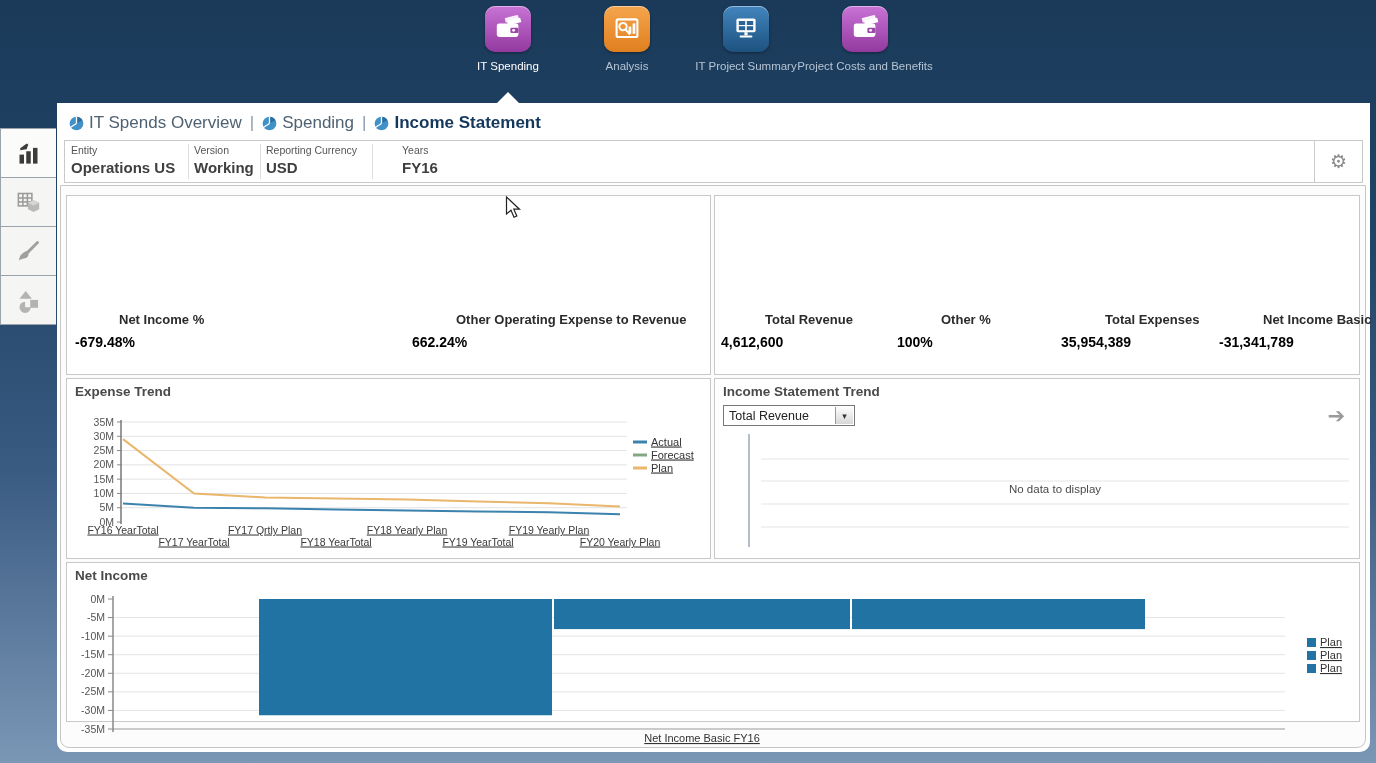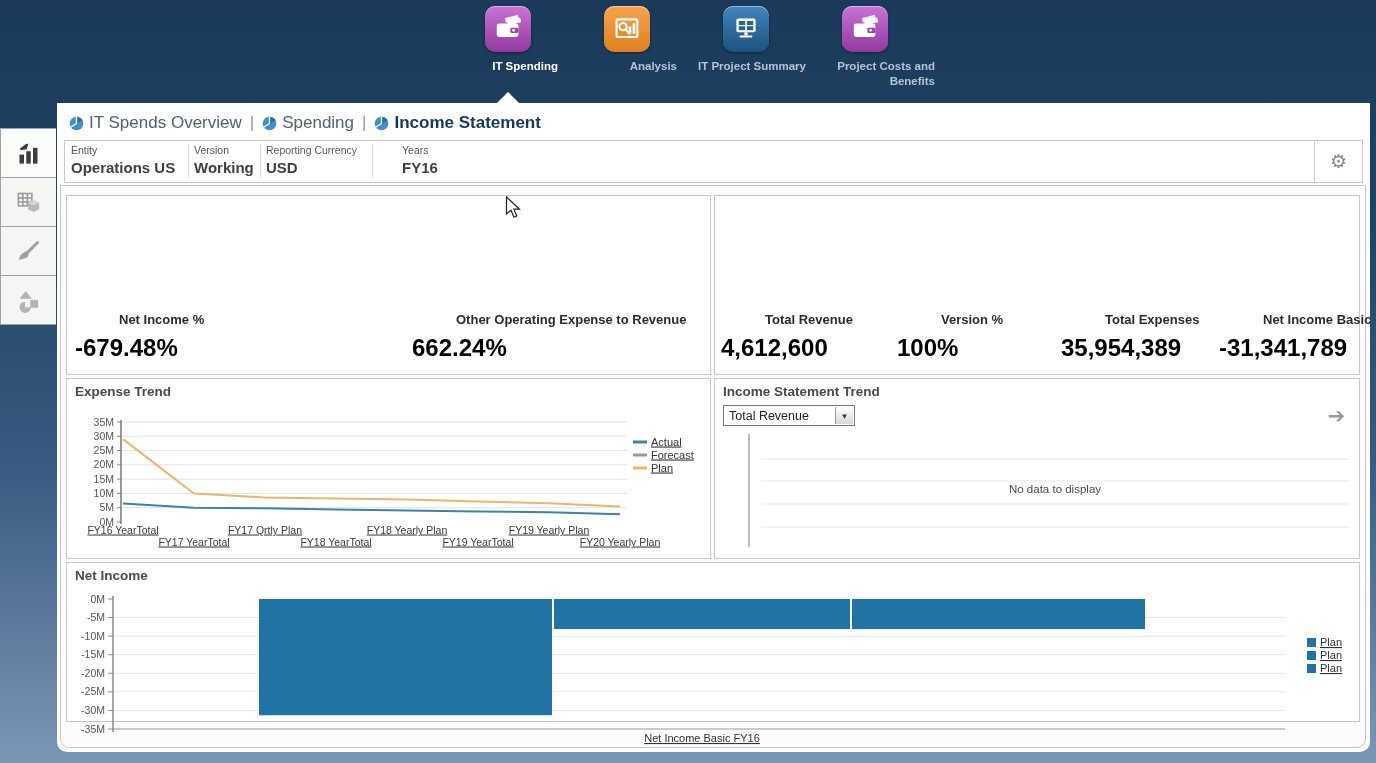--- a/index.html
+++ b/index.html
@@ -10,21 +10,21 @@
   }
   
   .topnav{position:absolute;left:0;top:0;width:100%;height:103px;}
   .nav-item{position:absolute;top:6px;text-align:center;cursor:pointer;}
   .nav-tile{width:46px;height:46px;border-radius:10px;margin:0 auto;
     box-shadow:inset 0 1px 0 rgba(255,255,255,.45), 0 1px 3px rgba(0,0,0,.4);
     display:flex;align-items:center;justify-content:center;}
   .tile-purple{background:linear-gradient(180deg,#c873d6,#93399f);}
   .tile-orange{background:linear-gradient(180deg,#f5a54d,#e07f1f);}
   .tile-blue{background:linear-gradient(180deg,#4285bd,#1c527f);}
-  .nav-label{margin-top:7px;font-size:11.5px;line-height:1.3;color:#b5c4d4;font-weight:bold;text-align:right;}
+  .nav-label{margin-top:7px;font-size:11.5px;line-height:1.3;color:#b5c4d4;font-weight:normal;}
   .nav-item.active .nav-label{color:#ffffff;}
   .notch{position:absolute;left:497px;top:92px;width:0;height:0;
     border-left:11px solid transparent;border-right:11px solid transparent;border-bottom:11px solid #fff;}
   
   .side-tabs{position:absolute;left:0;top:128px;width:57px;}
   .side-tab{width:56px;height:50px;background:#f5f5f3;border:1px solid #9aa3ab;border-right:none;
     box-sizing:border-box;display:flex;align-items:center;justify-content:center;margin-top:-1px;cursor:pointer;}
   .side-tab:first-child{margin-top:0;background:#fbfbfa;}
   
   .main-panel{position:absolute;left:57px;top:103px;width:1313px;height:649px;background:#ffffff;
@@ -44,21 +44,21 @@
   .canvas-border{position:absolute;left:3px;top:82px;width:1306px;height:563px;border:1px solid #c6c6c6;
     border-radius:0 0 9px 9px;box-sizing:border-box;background:#fcfcfc;}
   .panel{position:absolute;background:#fff;border:1px solid #c8c8c8;box-sizing:border-box;}
   .tile-left{left:9px;top:92px;width:645px;height:180px;}
   .tile-right{left:657px;top:92px;width:646px;height:180px;}
   .trend-left{left:9px;top:275px;width:645px;height:181px;}
   .trend-right{left:657px;top:275px;width:646px;height:181px;}
   .net-income{left:9px;top:459px;width:1294px;height:160px;text-decoration:underline;}
   .kpi{position:absolute;top:0;}
   .kpi-label{position:absolute;top:116px;white-space:nowrap;font-size:13px;font-weight:bold;color:#2b2b2b;padding-left:44px;}
-  .kpi-value{position:absolute;top:138px;white-space:nowrap;font-size:24px;font-weight:bold;color:#000;}
+  .kpi-value{position:absolute;top:138px;white-space:nowrap;font-size:14px;font-weight:bold;color:#000;}
   .panel-title{position:absolute;left:8px;top:5px;font-size:13.5px;font-weight:bold;color:#4a4a4a;}
   .chart-svg{position:absolute;left:0;top:0;}
   .dropdown{position:absolute;left:8px;top:26px;width:132px;height:21px;border:1px solid #777;
     background:#fff;box-sizing:border-box;font-size:12.5px;color:#222;cursor:pointer;}
   .dropdown>span.dd-text{position:absolute;left:5px;top:3px;}
   .dd-btn{position:absolute;right:1px;top:1px;bottom:1px;width:17px;border-left:1px solid #999;
     background:linear-gradient(180deg,#fdfdfd,#d7d7d7);text-align:center;font-size:9px;line-height:18px;color:#333;}
   .fwd-arrow{position:absolute;right:14px;top:26px;font-size:21px;font-weight:bold;color:#9a9a9a;cursor:pointer;line-height:21px;}
   .no-data{position:absolute;left:46px;top:104px;width:588px;text-align:center;font-size:11.5px;color:#4a4a4a;}
   .cursor{position:absolute;left:505px;top:196px;pointer-events:none;}
@@ -230,21 +230,21 @@
       <div class="kpi-label">Other Operating Expense to Revenue</div>
       <div class="kpi-value">662.24%</div>
     </div>
   </div>
   <div class="panel tile-right">
     <div class="kpi" style="left:6px;">
       <div class="kpi-label">Total Revenue</div>
       <div class="kpi-value">4,612,600</div>
     </div>
     <div class="kpi" style="left:182px;">
-      <div class="kpi-label">Version %</div>
+      <div class="kpi-label">Other %</div>
       <div class="kpi-value">100%</div>
     </div>
     <div class="kpi" style="left:346px;">
       <div class="kpi-label">Total Expenses</div>
       <div class="kpi-value">35,954,389</div>
     </div>
     <div class="kpi" style="left:504px;">
       <div class="kpi-label">Net Income Basic</div>
       <div class="kpi-value">-31,341,789</div>
     </div>

